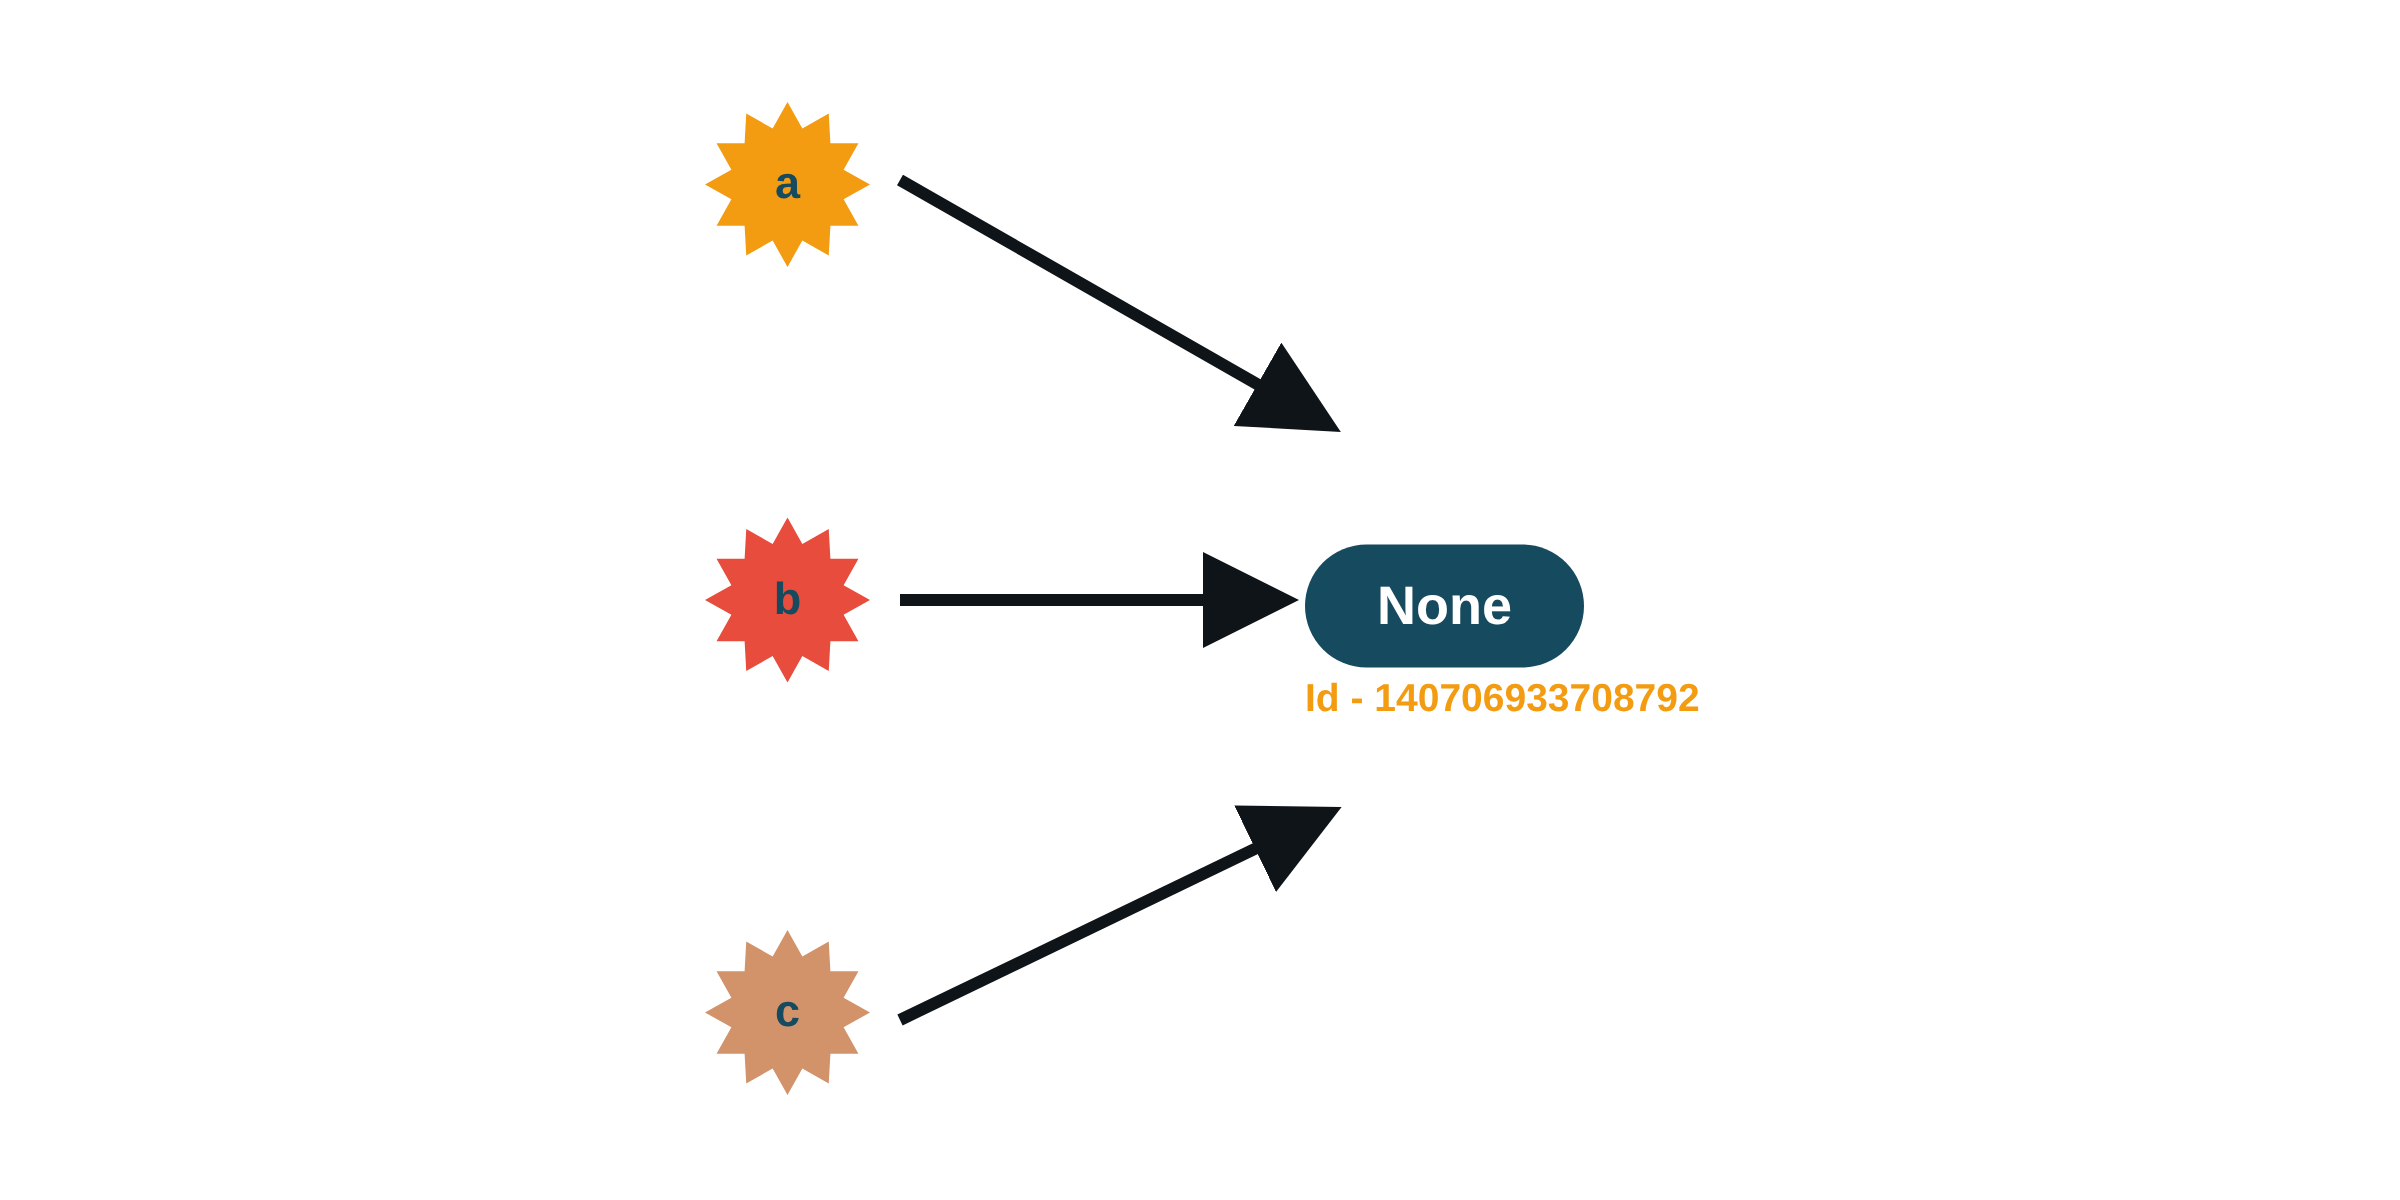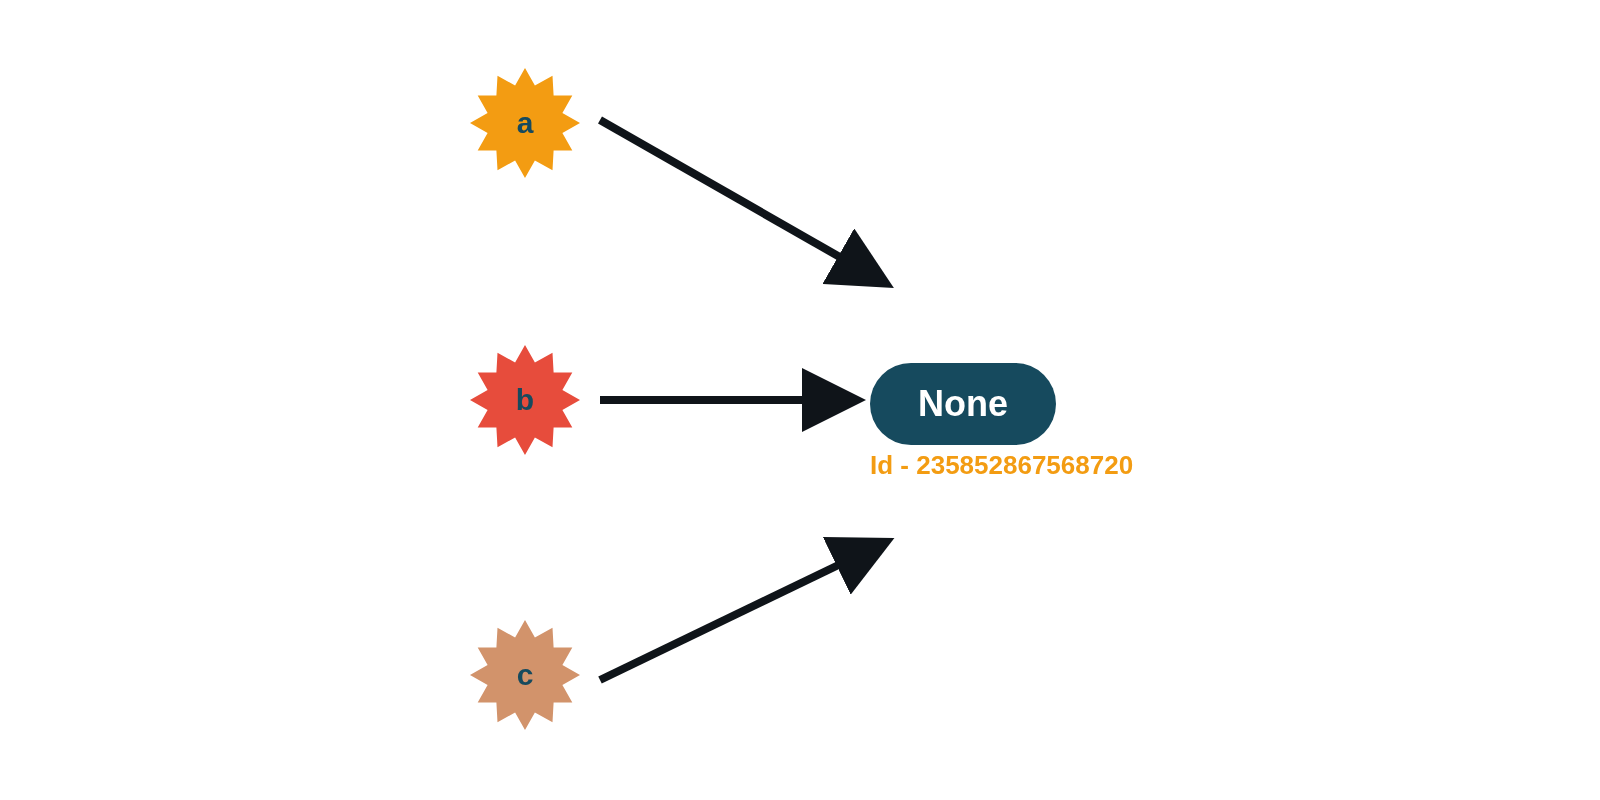--- a/index.html
+++ b/index.html
@@ -91,13 +91,13 @@
   </defs>
   <line x1="600" y1="120" x2="880" y2="280" stroke="#0f1419" stroke-width="8" marker-end="url(#arrowhead)"></line>
   <line x1="600" y1="400" x2="850" y2="400" stroke="#0f1419" stroke-width="8" marker-end="url(#arrowhead)"></line>
   <line x1="600" y1="680" x2="880" y2="545" stroke="#0f1419" stroke-width="8" marker-end="url(#arrowhead)"></line>
 </svg>
 
 <div class="target-capsule" style="left:870px; top:363px;">
   <span>None</span>
 </div>
 
-<div class="id-label" style="left:870px; top:450px;">Id - 235852867568720</div>
+<div class="id-label" style="left:870px; top:450px;">Id - 140706933708792</div>
 
 </body></html>

